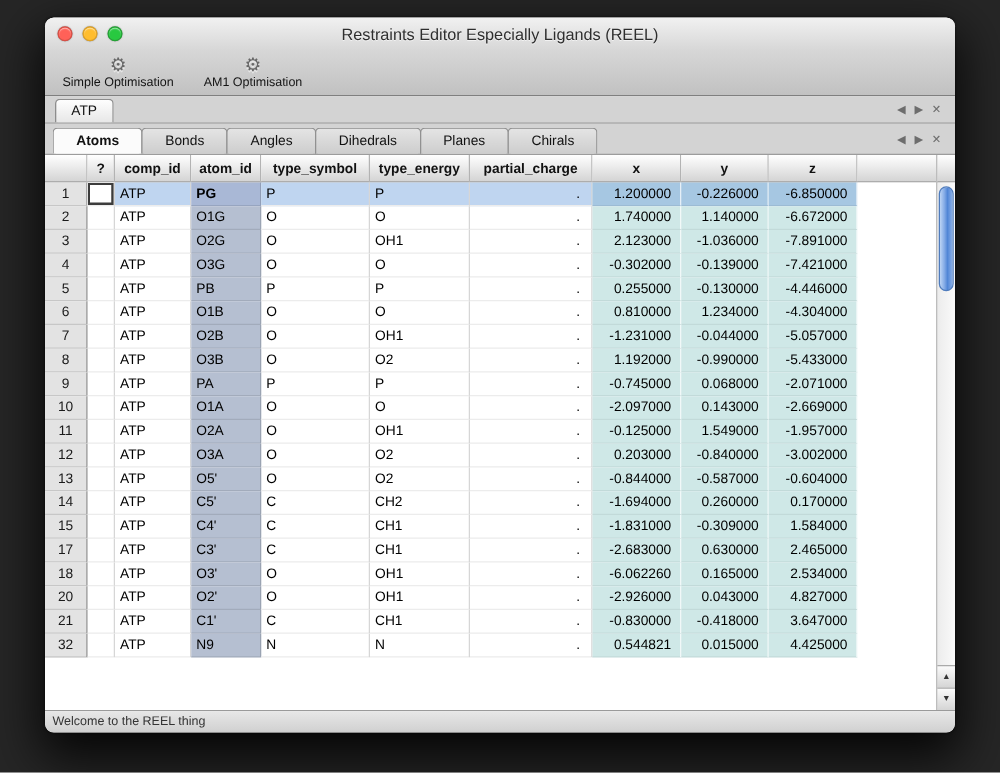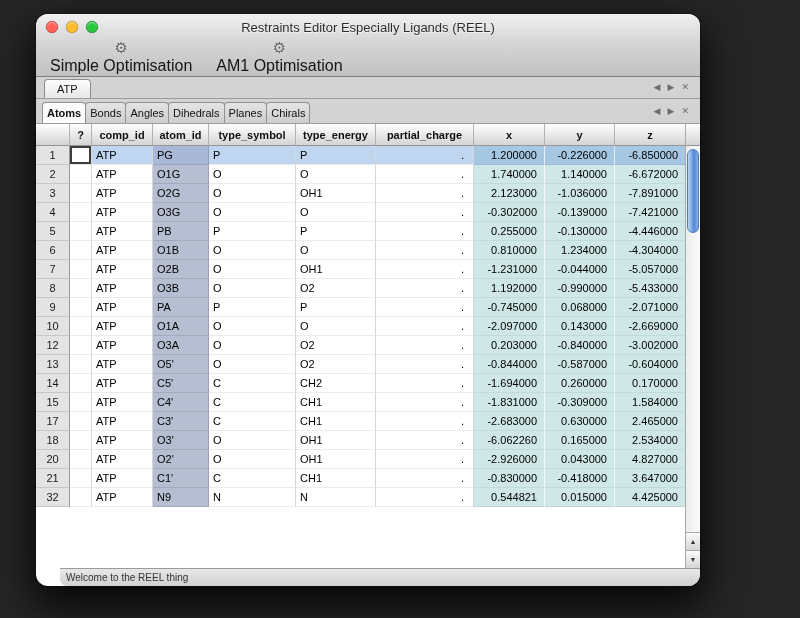--- a/index.html
+++ b/index.html
@@ -4,22 +4,22 @@
 <style>
   * { margin:0; padding:0; box-sizing:border-box; }
   html,body { width:800px; height:618px; }
   body {
     background:#262626;
     font-family:"Liberation Sans","DejaVu Sans",sans-serif;
     overflow:hidden;
     position:relative;
   }
   .window {
-    position:absolute; left:36px; top:14px; width:664px; height:572px;
-    border-radius:12px; background:#fff; overflow:hidden;
+    position:absolute; left:36px; top:14px; width:728px; height:572px;
+    border-radius:7px; background:#fff; overflow:hidden;
     display:flex; flex-direction:column;
     box-shadow:0 16px 40px 4px rgba(0,0,0,0.85), 0 0 2px rgba(0,0,0,0.7);
   }
   
   .titlebar {
     flex:0 0 26px; background:linear-gradient(#f1f1f1,#d7d7d7);
     border-radius:7px 7px 0 0; position:relative;
     display:flex; align-items:center; justify-content:center;
   }
   .title { font-size:13px; color:#2e2e2e; text-shadow:0 1px 0 rgba(255,255,255,0.6); }
@@ -31,35 +31,35 @@
   .light.green  { background:var(--traffic-green,#28c940);  border:1px solid #23a334; }
   
   .toolbar {
     flex:0 0 37px; background:linear-gradient(#d7d7d7,#c1c1c1);
     border-bottom:1px solid #7f7f7f;
     display:flex; align-items:center; padding-left:14px; gap:24px;
   }
   .tool-item { display:flex; flex-direction:column; align-items:center; }
   .gear { font-family:"DejaVu Sans",sans-serif; font-size:15px; line-height:15px; color:#686868;
           text-shadow:0 1px 0 rgba(255,255,255,0.5); }
-  .tool-label { font-size:16px; color:#141414; margin-top:1px; }
+  .tool-label { font-size:10px; color:#141414; margin-top:1px; }
   
   .doc-tabbar, .sec-tabbar {
     background:#d3d3d3; border-bottom:1px solid #9c9c9c;
     display:flex; align-items:flex-end; padding:0 6px;
   }
   .doc-tabbar { flex:0 0 22px; }
   .sec-tabbar { flex:0 0 25px; }
   .doc-tab {
     height:19px; line-height:18px; padding:0 12px; font-size:11px;
     background:linear-gradient(#fefefe,#e7e7e7); border:1px solid #8d8d8d; border-bottom:none;
     border-radius:4px 4px 0 0; margin-left:2px; color:#111;
   }
   .sec-tab {
-    height:21px; line-height:20px; padding:0 4px; font-size:11px; color:#111;
+    height:21px; line-height:20px; padding:0 18px; font-size:11px; color:#111;
     background:linear-gradient(#e4e4e4,#cdcdcd); border:1px solid #919191; border-bottom:none;
     border-radius:4px 4px 0 0; margin-right:-1px;
   }
   .sec-tab.selected { background:#fbfbfb; font-weight:bold; }
   .tab-controls { margin-left:auto; display:flex; align-items:center; gap:7px;
     height:100%; font-size:9px; color:#6d6d6d; padding-right:5px; }
   .tc { line-height:1; }
   
   .table-area { flex:1 1 auto; position:relative; background:#fff; overflow:hidden; }
   table.grid { table-layout:fixed; border-collapse:separate; border-spacing:0; width:713px; }
@@ -81,39 +81,39 @@
   td.col-atom { background:var(--atom-col-bg,#b5bfd1);
     border-right:1px solid rgba(0,0,0,0.14); border-bottom:1px solid rgba(0,0,0,0.10); }
   td.col-x, td.col-y, td.col-z { background:var(--coord-col-bg,#cfe8e7);
     text-align:right; padding-right:7px;
     border-right:1px solid rgba(255,255,255,0.72); border-bottom:1px solid rgba(0,0,0,0.06); }
   td.col-charge { text-align:right; padding-right:9px; }
   td.col-fill { border-right:none; border-bottom:none; background:#fff; }
   tr.selected td { background:var(--selection-bg,#bfd5f0); }
   tr.selected td.row-num { background:#e3e3e3; }
   tr.selected td.col-q { background:#fff; box-shadow:inset 0 0 0 2px #3c3c3c; }
-  tr.selected td.col-atom { background:var(--selection-atom-bg,#a9b8d6); }
+  tr.selected td.col-atom { background:var(--selection-atom-bg,#a9b8d6);font-weight:bold; }
   tr.selected td.col-x, tr.selected td.col-y, tr.selected td.col-z {
     background:var(--selection-coord-bg,#a6c7e2); }
   tr.selected td.col-fill { background:#fff; }
   
   .vscroll { position:absolute; top:0; right:0; bottom:0; width:15px;
     border-left:1px solid #aaa; background:#f2f2f2; display:flex; flex-direction:column; }
   .sb-corner { flex:0 0 22px; background:linear-gradient(#ffffff,#d4d4d4); border-bottom:1px solid #959595; }
   .sb-track { flex:1 1 auto; position:relative; background:linear-gradient(to right,#ececec,#fafafa); }
   .sb-thumb { position:absolute; left:1px; top:3px; width:12px; height:84px;
     border-radius:6px; border:1px solid #4f7cbd;
     background:linear-gradient(to right,#bcd4f4 0%,#84abe6 35%,var(--scroll-thumb,#5186d6) 60%,#89afe8 100%); }
   .sb-btns { flex:0 0 36px; display:flex; flex-direction:column; }
   .sb-btn { flex:1; display:flex; align-items:center; justify-content:center;
     font-size:7px; color:#333; background:linear-gradient(#fafafa,#d5d5d5); border-top:1px solid #aaa; }
   
   .statusbar { flex:0 0 18px; background:linear-gradient(#e7e7e7,#d0d0d0);
     border-top:1px solid #9a9a9a; border-radius:0 0 7px 7px;
-    display:flex; align-items:center; padding-left:6px; font-size:10px; color:#333;margin-left:24px; }
+    display:flex; align-items:center; padding-left:6px; font-size:10px; color:#333; }
 </style>
 </head>
 <body>
 
 <div class="window">
 
   <div class="titlebar">
     <div class="traffic">
       <span class="light red"></span>
       <span class="light yellow"></span>
@@ -311,20 +311,33 @@
             <td class="col-atom">O1A</td>
             <td class="col-sym">O</td>
             <td class="col-energy">O</td>
             <td class="col-charge">.</td>
             <td class="col-x">-2.097000</td>
             <td class="col-y">0.143000</td>
             <td class="col-z">-2.669000</td>
             <td class="col-fill"></td>
           </tr>
           <tr>
+            <td class="row-num">11</td>
+            <td class="col-q"></td>
+            <td class="col-comp">ATP</td>
+            <td class="col-atom">O2A</td>
+            <td class="col-sym">O</td>
+            <td class="col-energy">OH1</td>
+            <td class="col-charge">.</td>
+            <td class="col-x">-0.125000</td>
+            <td class="col-y">1.549000</td>
+            <td class="col-z">-1.957000</td>
+            <td class="col-fill"></td>
+          </tr>
+          <tr>
             <td class="row-num">12</td>
             <td class="col-q"></td>
             <td class="col-comp">ATP</td>
             <td class="col-atom">O3A</td>
             <td class="col-sym">O</td>
             <td class="col-energy">O2</td>
             <td class="col-charge">.</td>
             <td class="col-x">0.203000</td>
             <td class="col-y">-0.840000</td>
             <td class="col-z">-3.002000</td>

